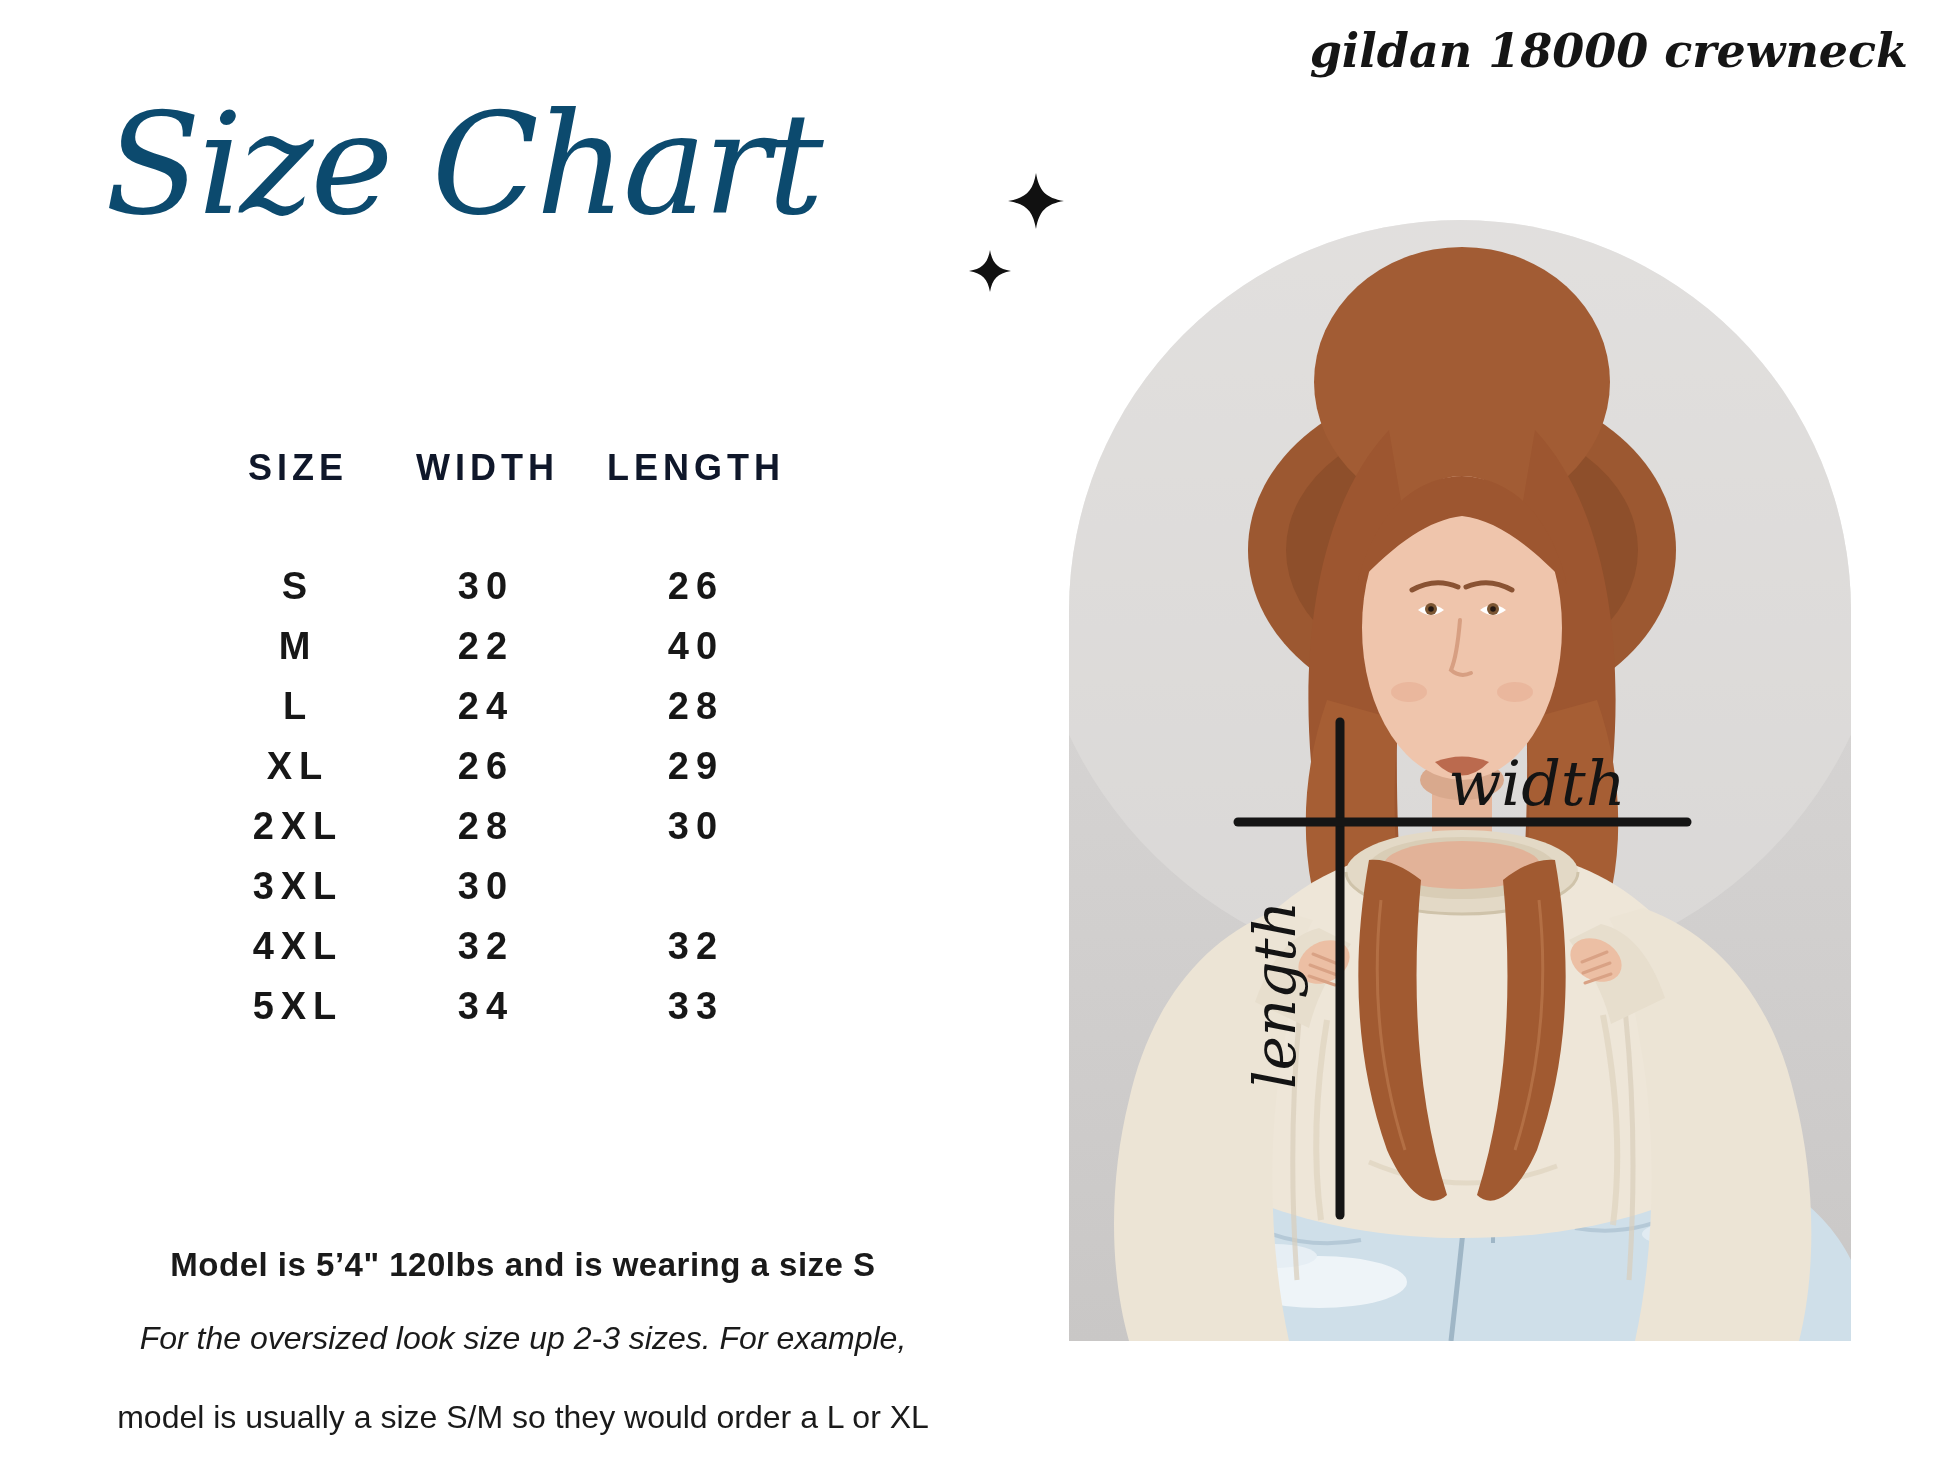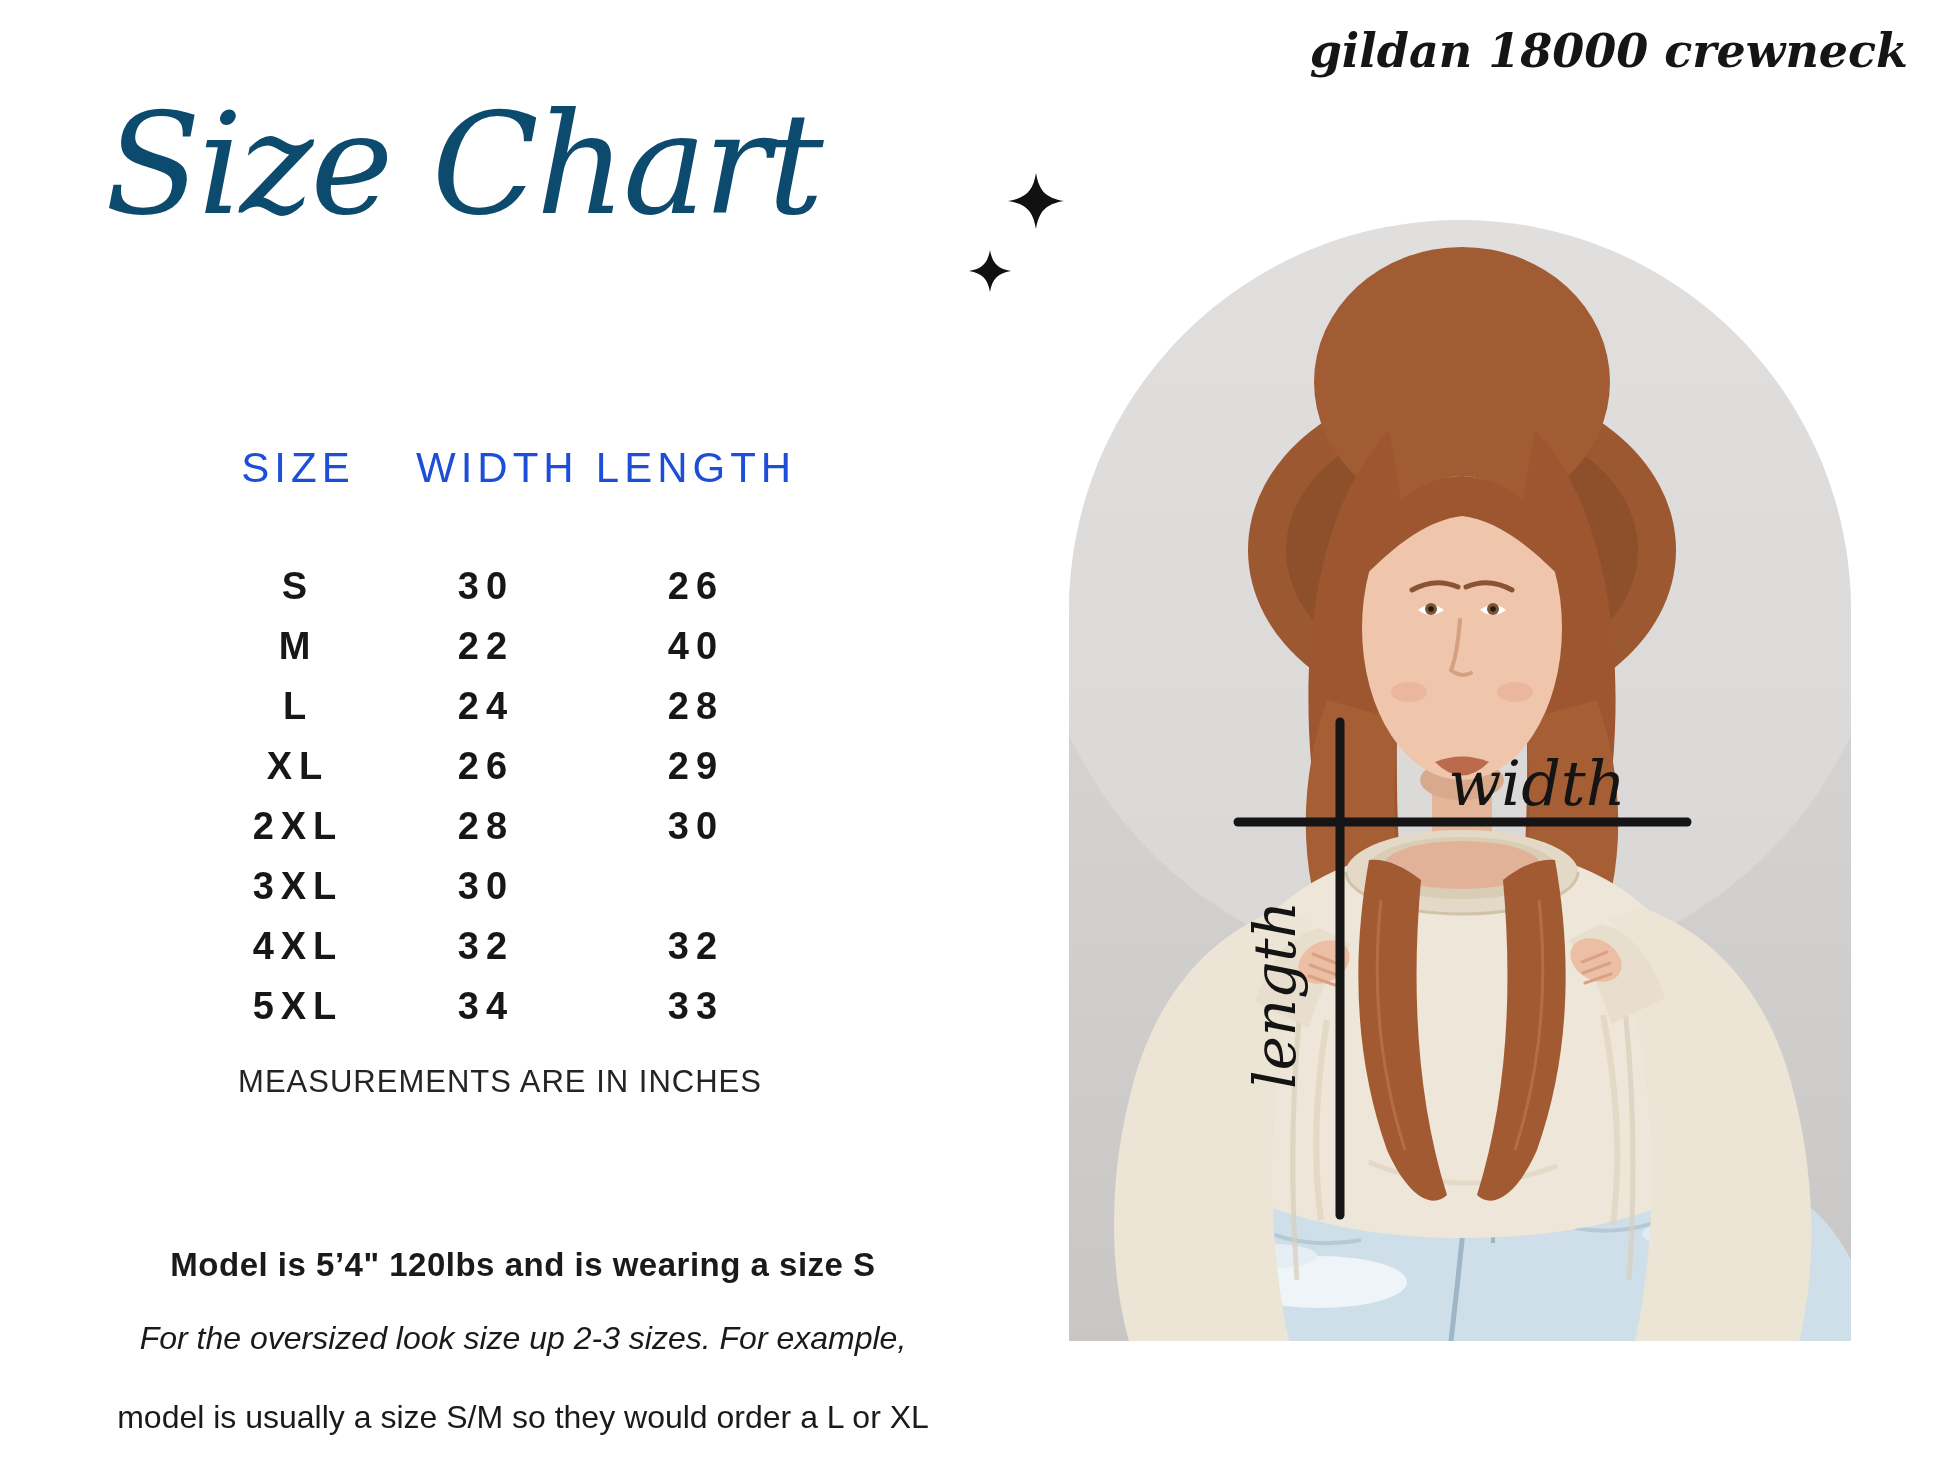--- a/index.html
+++ b/index.html
@@ -20,21 +20,21 @@
     position:absolute;left:105px;top:88px;
     font-size:140px;letter-spacing:-3px;color:#0c4a6e;white-space:nowrap;line-height:1.1;
   }
 
   
   .sparkles{position:absolute;left:952px;top:158px;width:132px;height:148px;}
 
   
   .size-table{position:absolute;left:180px;top:438px;width:656px;}
   .thead,.trow{display:grid;grid-template-columns:236px 140px 280px;height:60px;align-items:center;}
-  .thead{font-size:42px;font-weight:400;letter-spacing:5px;color:#1d4ed8;}
+  .thead{font-size:36px;font-weight:700;letter-spacing:5px;color:#0f172a;}
   .tbody{margin-top:58px;}
   .trow{font-size:38px;font-weight:700;letter-spacing:7px;color:#171717;}
   .tcell,.hcell{text-align:center;}
 
   .note{
     position:absolute;left:100px;top:1064px;width:800px;text-align:center;
     font-size:31px;font-weight:400;letter-spacing:1px;color:#242424;
   }
 
   
@@ -103,21 +103,20 @@
           <div class="tcell">32</div>
         </div>
         <div class="trow">
           <div class="tcell">5XL</div>
           <div class="tcell">34</div>
           <div class="tcell">33</div>
         </div>
     </div>
   </div>
 
-  <div class="note">MEASUREMENTS ARE IN INCHES</div>
 
   <div class="footer">
     <p class="l1">Model is 5’4" 120lbs and is wearing a size S</p>
     <p class="l2">For the oversized look size up 2-3 sizes. For example,</p>
     <p class="l3">model is usually a size S/M so they would order a L or XL</p>
   </div>
 
   <div class="photo">
     <svg width="782" height="1121" viewBox="0 0 782 1121">
       <defs>

